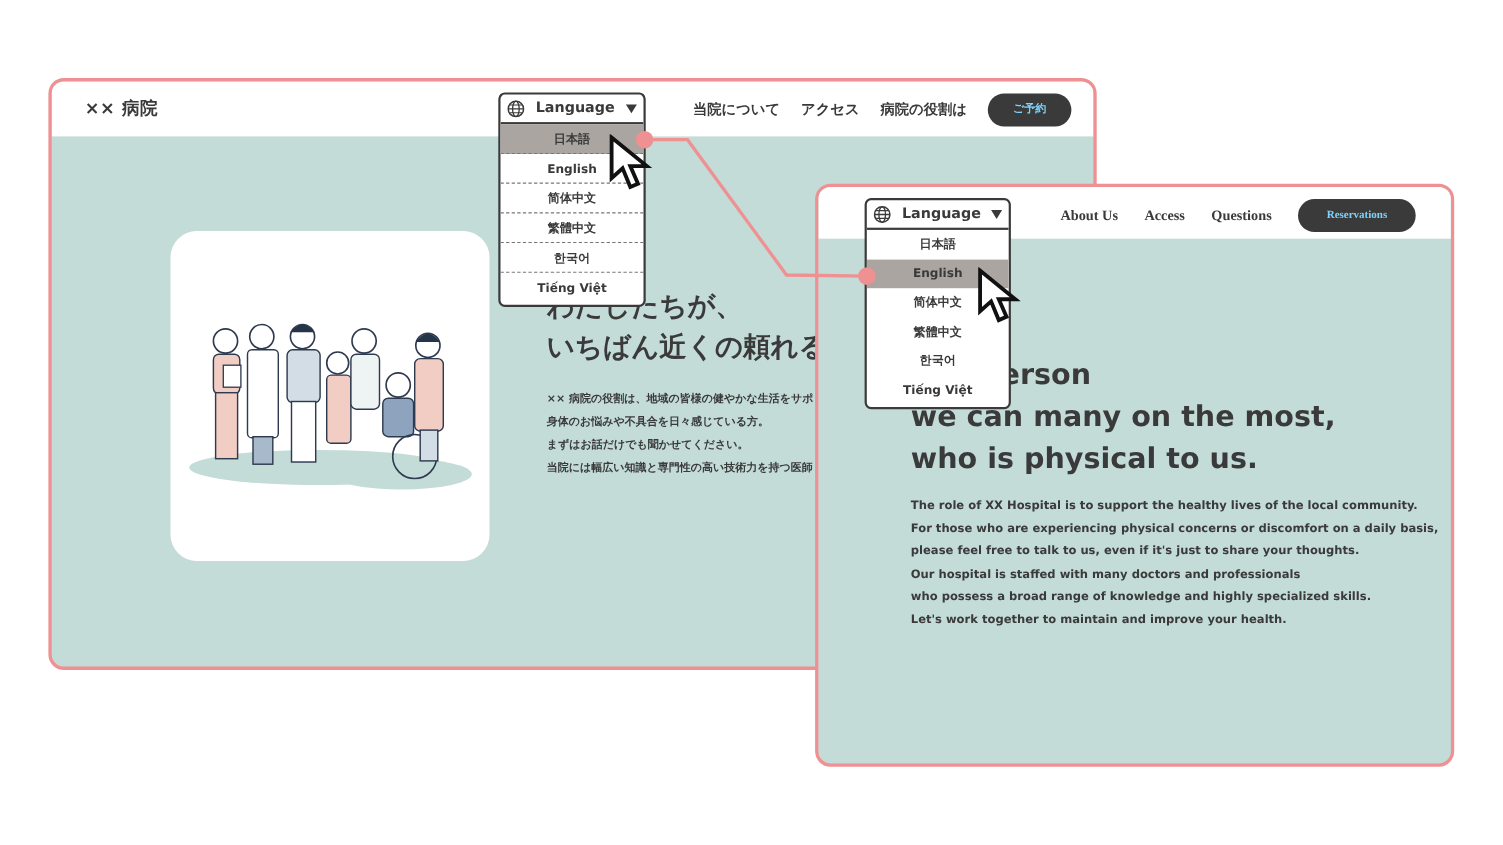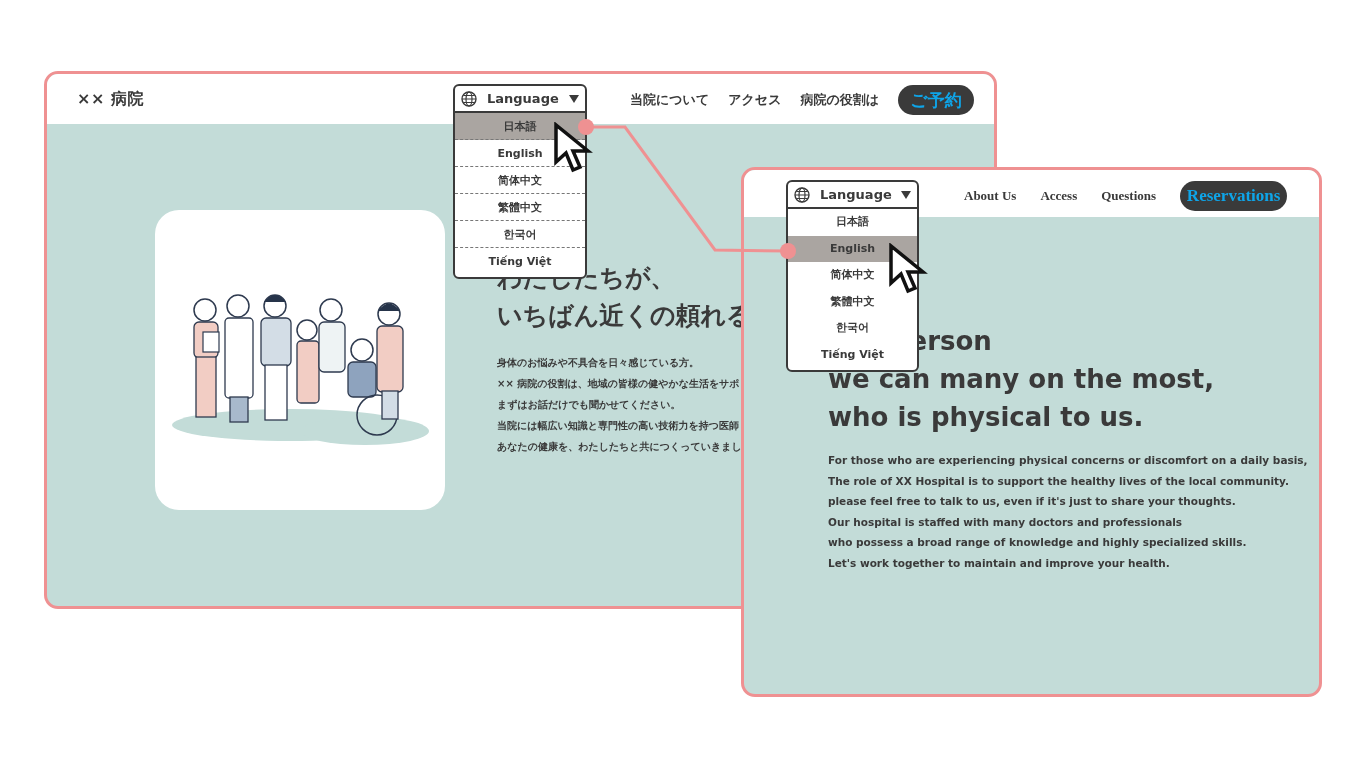--- a/index.html
+++ b/index.html
@@ -14,21 +14,21 @@
   .win-jp .header { height: 50px; }
   .win-en .header { height: 47px; }
 
   .logo { position: absolute; left: 30px; top: 15px; font-size: 16px; font-weight: bold; color: #3a3a3a; letter-spacing: 0.5px; }
 
   .nav { position: absolute; display: flex; align-items: center; }
   .win-jp .nav { left: 583px; top: 11px; height: 30px; }
   .win-en .nav { left: 220px; top: 11px; height: 30px; font-family: Liberation Serif, serif; }
   .nav-link { font-size: 13px; font-weight: bold; color: #3a3a3a; margin-right: 19px; white-space: nowrap; cursor: pointer; }
   .win-en .nav-link { margin-right: 24px; }
-  .reserve-btn { background: #3a3a3a; color: #0ea5e9; font-size: 17px; font-weight: bold; border-radius: 15px; height: 30px; line-height: 30px; padding: 0 18px; white-space: nowrap; cursor: pointer; }
+  .reserve-btn { background: #3a3a3a; color: #7dd3fc; font-size: 10px; font-weight: bold; border-radius: 15px; height: 30px; line-height: 30px; padding: 0 18px; white-space: nowrap; cursor: pointer; }
   .win-jp .reserve-btn { width: 76px; padding: 0; text-align: center; }
   .win-en .reserve-btn { width: 107px; padding: 0; text-align: center; }
 
   
   .lang { position: absolute; background: #fff; border: 2px solid #3a3a3a; border-radius: 6px; overflow: hidden; z-index: 10; }
   .lang-jp { left: 453px; top: 84px; width: 134px; height: 195px; }
   .lang-en { left: 786px; top: 180px; width: 133px; height: 192px; z-index: 20; }
   .lang-head { height: 27px; display: flex; align-items: center; padding: 0 6px; border-bottom: 2px solid #3a3a3a; cursor: pointer; }
   .lang-head .globe { width: 16px; height: 16px; margin-right: 10px; }
   .lang-head .label { font-size: 13px; font-weight: bold; color: #3a3a3a; flex: 1; }
@@ -98,25 +98,24 @@
       <rect x="222" y="116" width="26" height="66" rx="5" fill="#f2cdc4" stroke="#2e3a4f" stroke-width="1.3"></rect>
       <rect x="227" y="181" width="16" height="28" fill="#d3dde6" stroke="#2e3a4f" stroke-width="1.3"></rect>
     </svg>
   </div>
 
   <div class="jp-title">
     <div>わたしたちが、</div>
     <div>いちばん近くの頼れる</div>
   </div>
   <div class="jp-body">
+    <div>×× 病院の役割は、地域の皆様の健やかな生活をサポ</div>
     <div>身体のお悩みや不具合を日々感じている方。</div>
-    <div>×× 病院の役割は、地域の皆様の健やかな生活をサポ</div>
     <div>まずはお話だけでも聞かせてください。</div>
     <div>当院には幅広い知識と専門性の高い技術力を持つ医師</div>
-    <div>あなたの健康を、わたしたちと共につくっていきまし</div>
   </div>
 </div>
 
 <div class="lang lang-jp">
   <div class="lang-head">
     <svg class="globe" viewBox="0 0 16 16">
       <circle cx="8" cy="8" r="7" fill="none" stroke="#3a3a3a" stroke-width="1.4"></circle>
       <ellipse cx="8" cy="8" rx="3" ry="7" fill="none" stroke="#3a3a3a" stroke-width="1.2"></ellipse>
       <line x1="1" y1="8" x2="15" y2="8" stroke="#3a3a3a" stroke-width="1.2"></line>
       <line x1="2.5" y1="4.5" x2="13.5" y2="4.5" stroke="#3a3a3a" stroke-width="1"></line>
@@ -142,22 +141,22 @@
       <span class="reserve-btn">Reservations</span>
     </div>
   </div>
 
   <div class="en-title">
     <div>The person</div>
     <div>we can many on the most,</div>
     <div>who is physical to us.</div>
   </div>
   <div class="en-body">
+    <div>The role of XX Hospital is to support the healthy lives of the local community.</div>
     <div>For those who are experiencing physical concerns or discomfort on a daily basis,</div>
-    <div>The role of XX Hospital is to support the healthy lives of the local community.</div>
     <div>please feel free to talk to us, even if it's just to share your thoughts.</div>
     <div>Our hospital is staffed with many doctors and professionals</div>
     <div>who possess a broad range of knowledge and highly specialized skills.</div>
     <div>Let's work together to maintain and improve your health.</div>
   </div>
 </div>
 
 <div class="lang lang-en">
   <div class="lang-head">
     <svg class="globe" viewBox="0 0 16 16">

